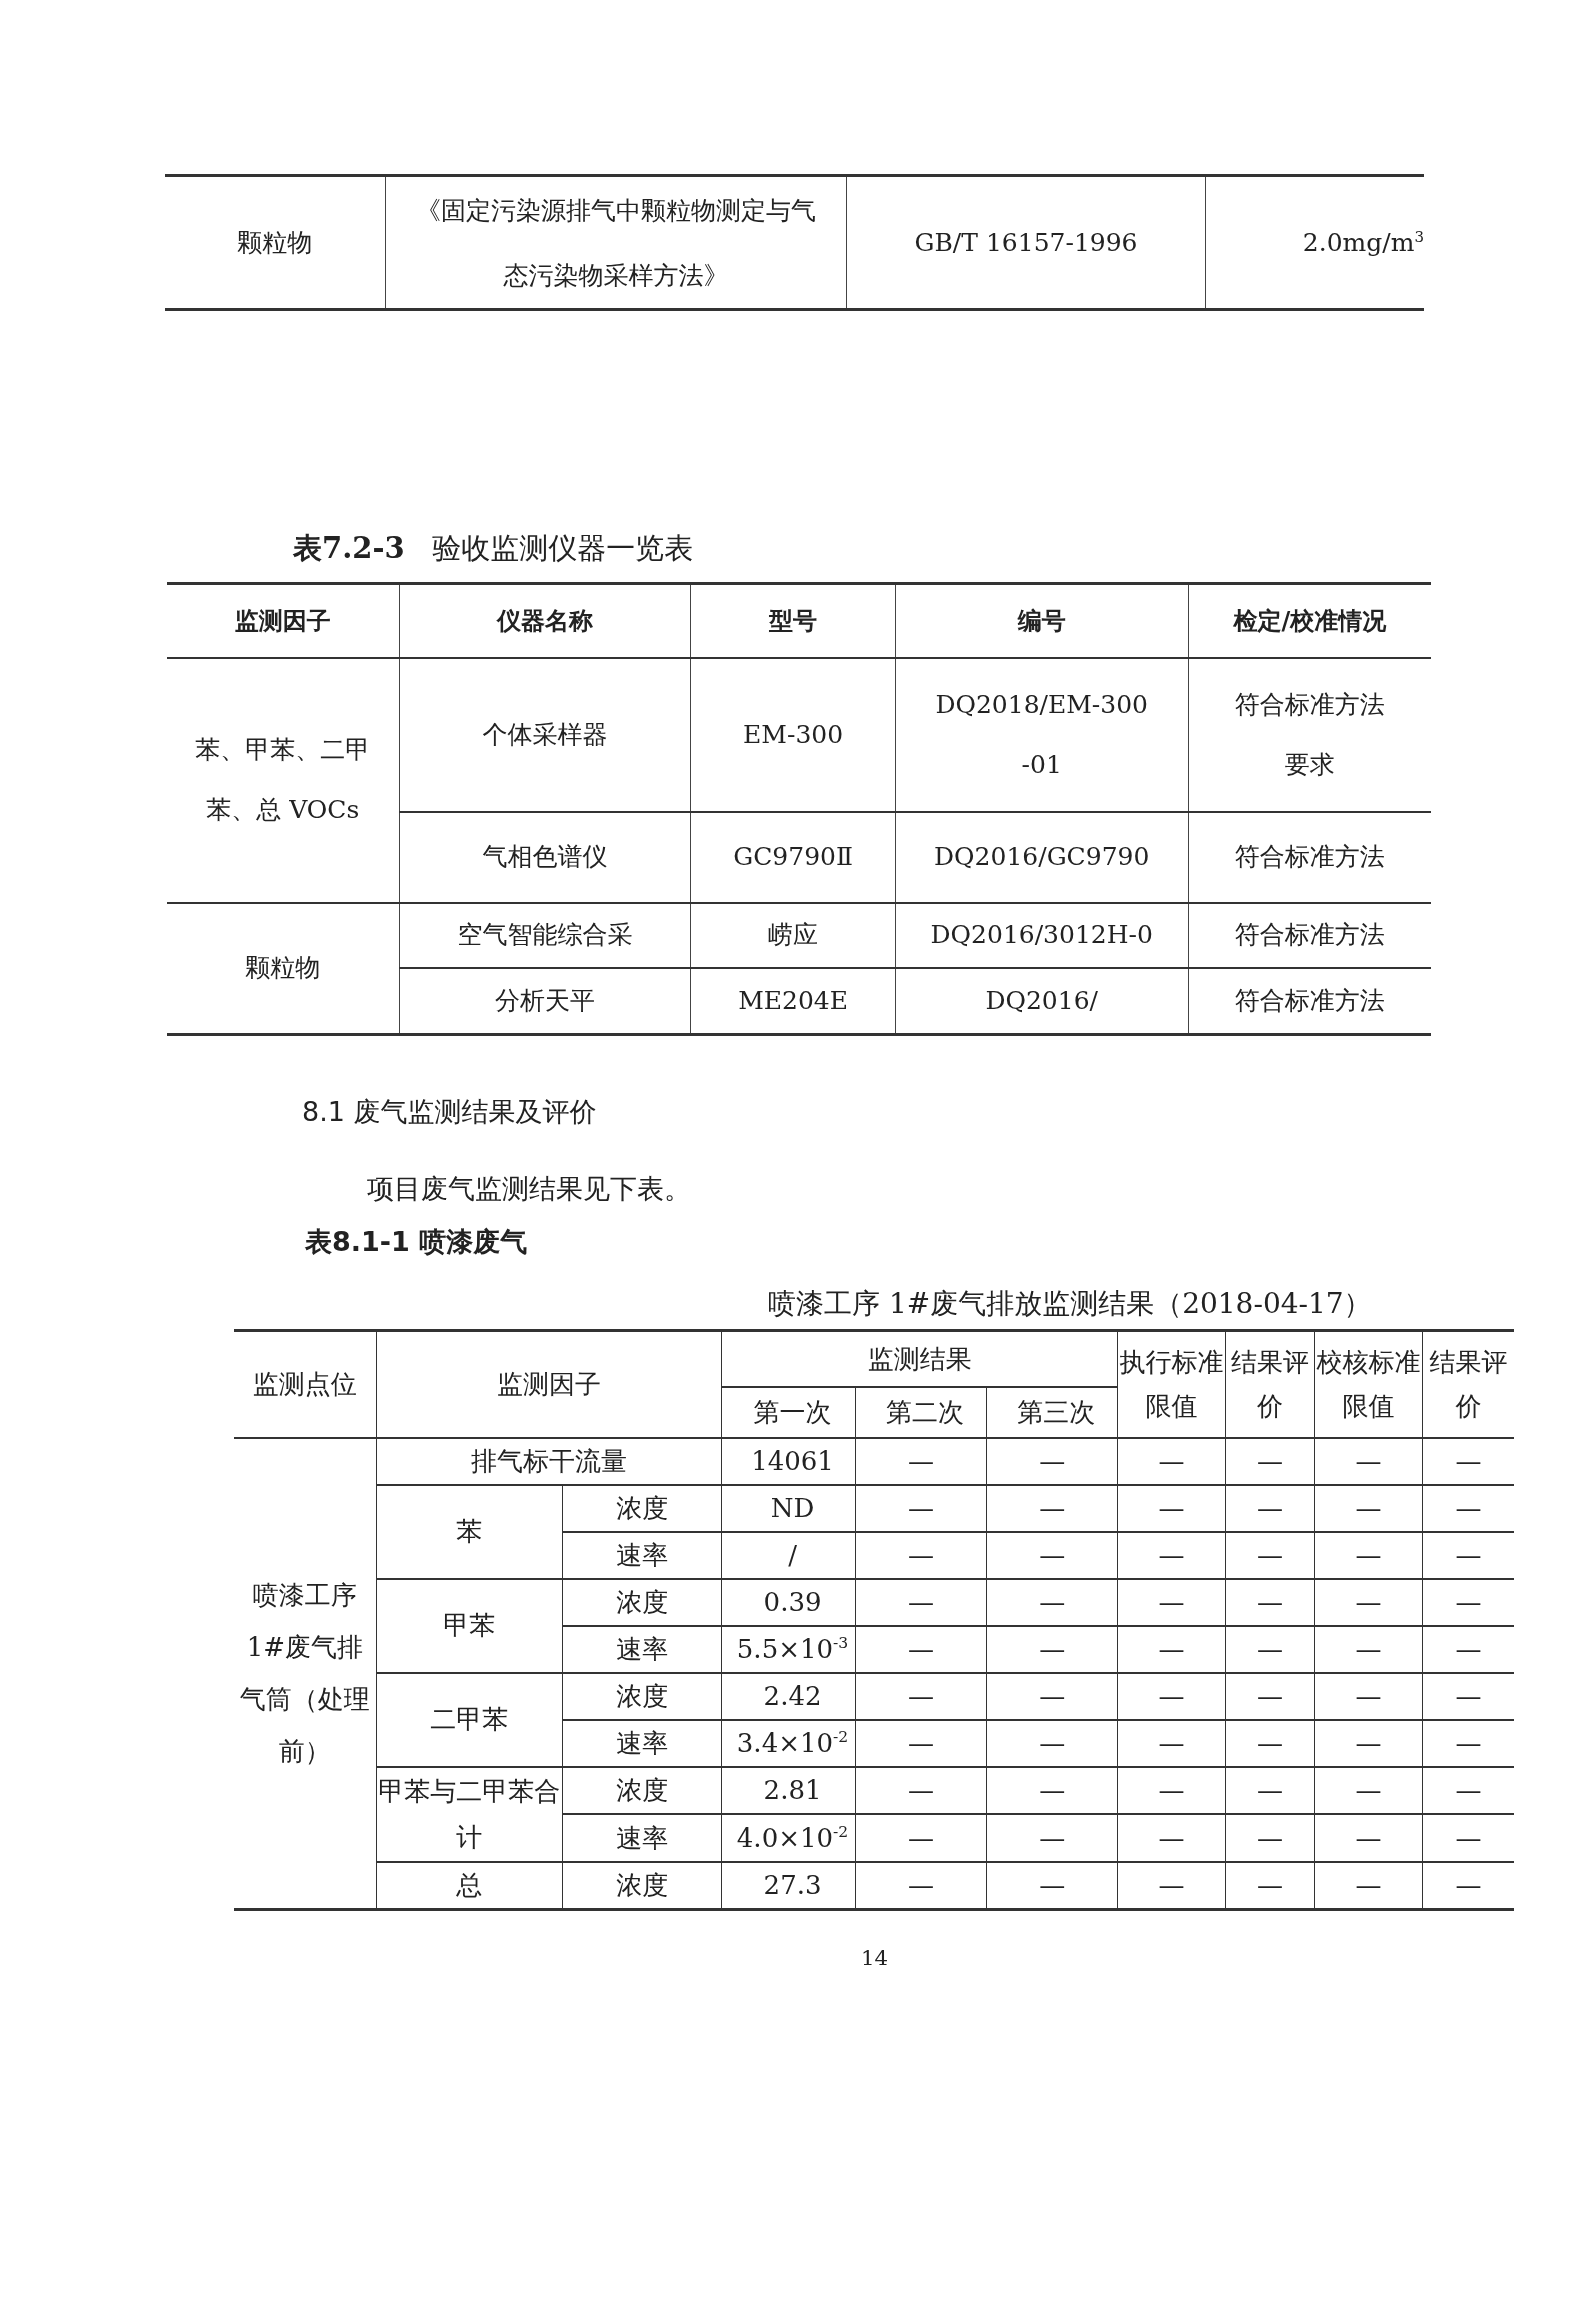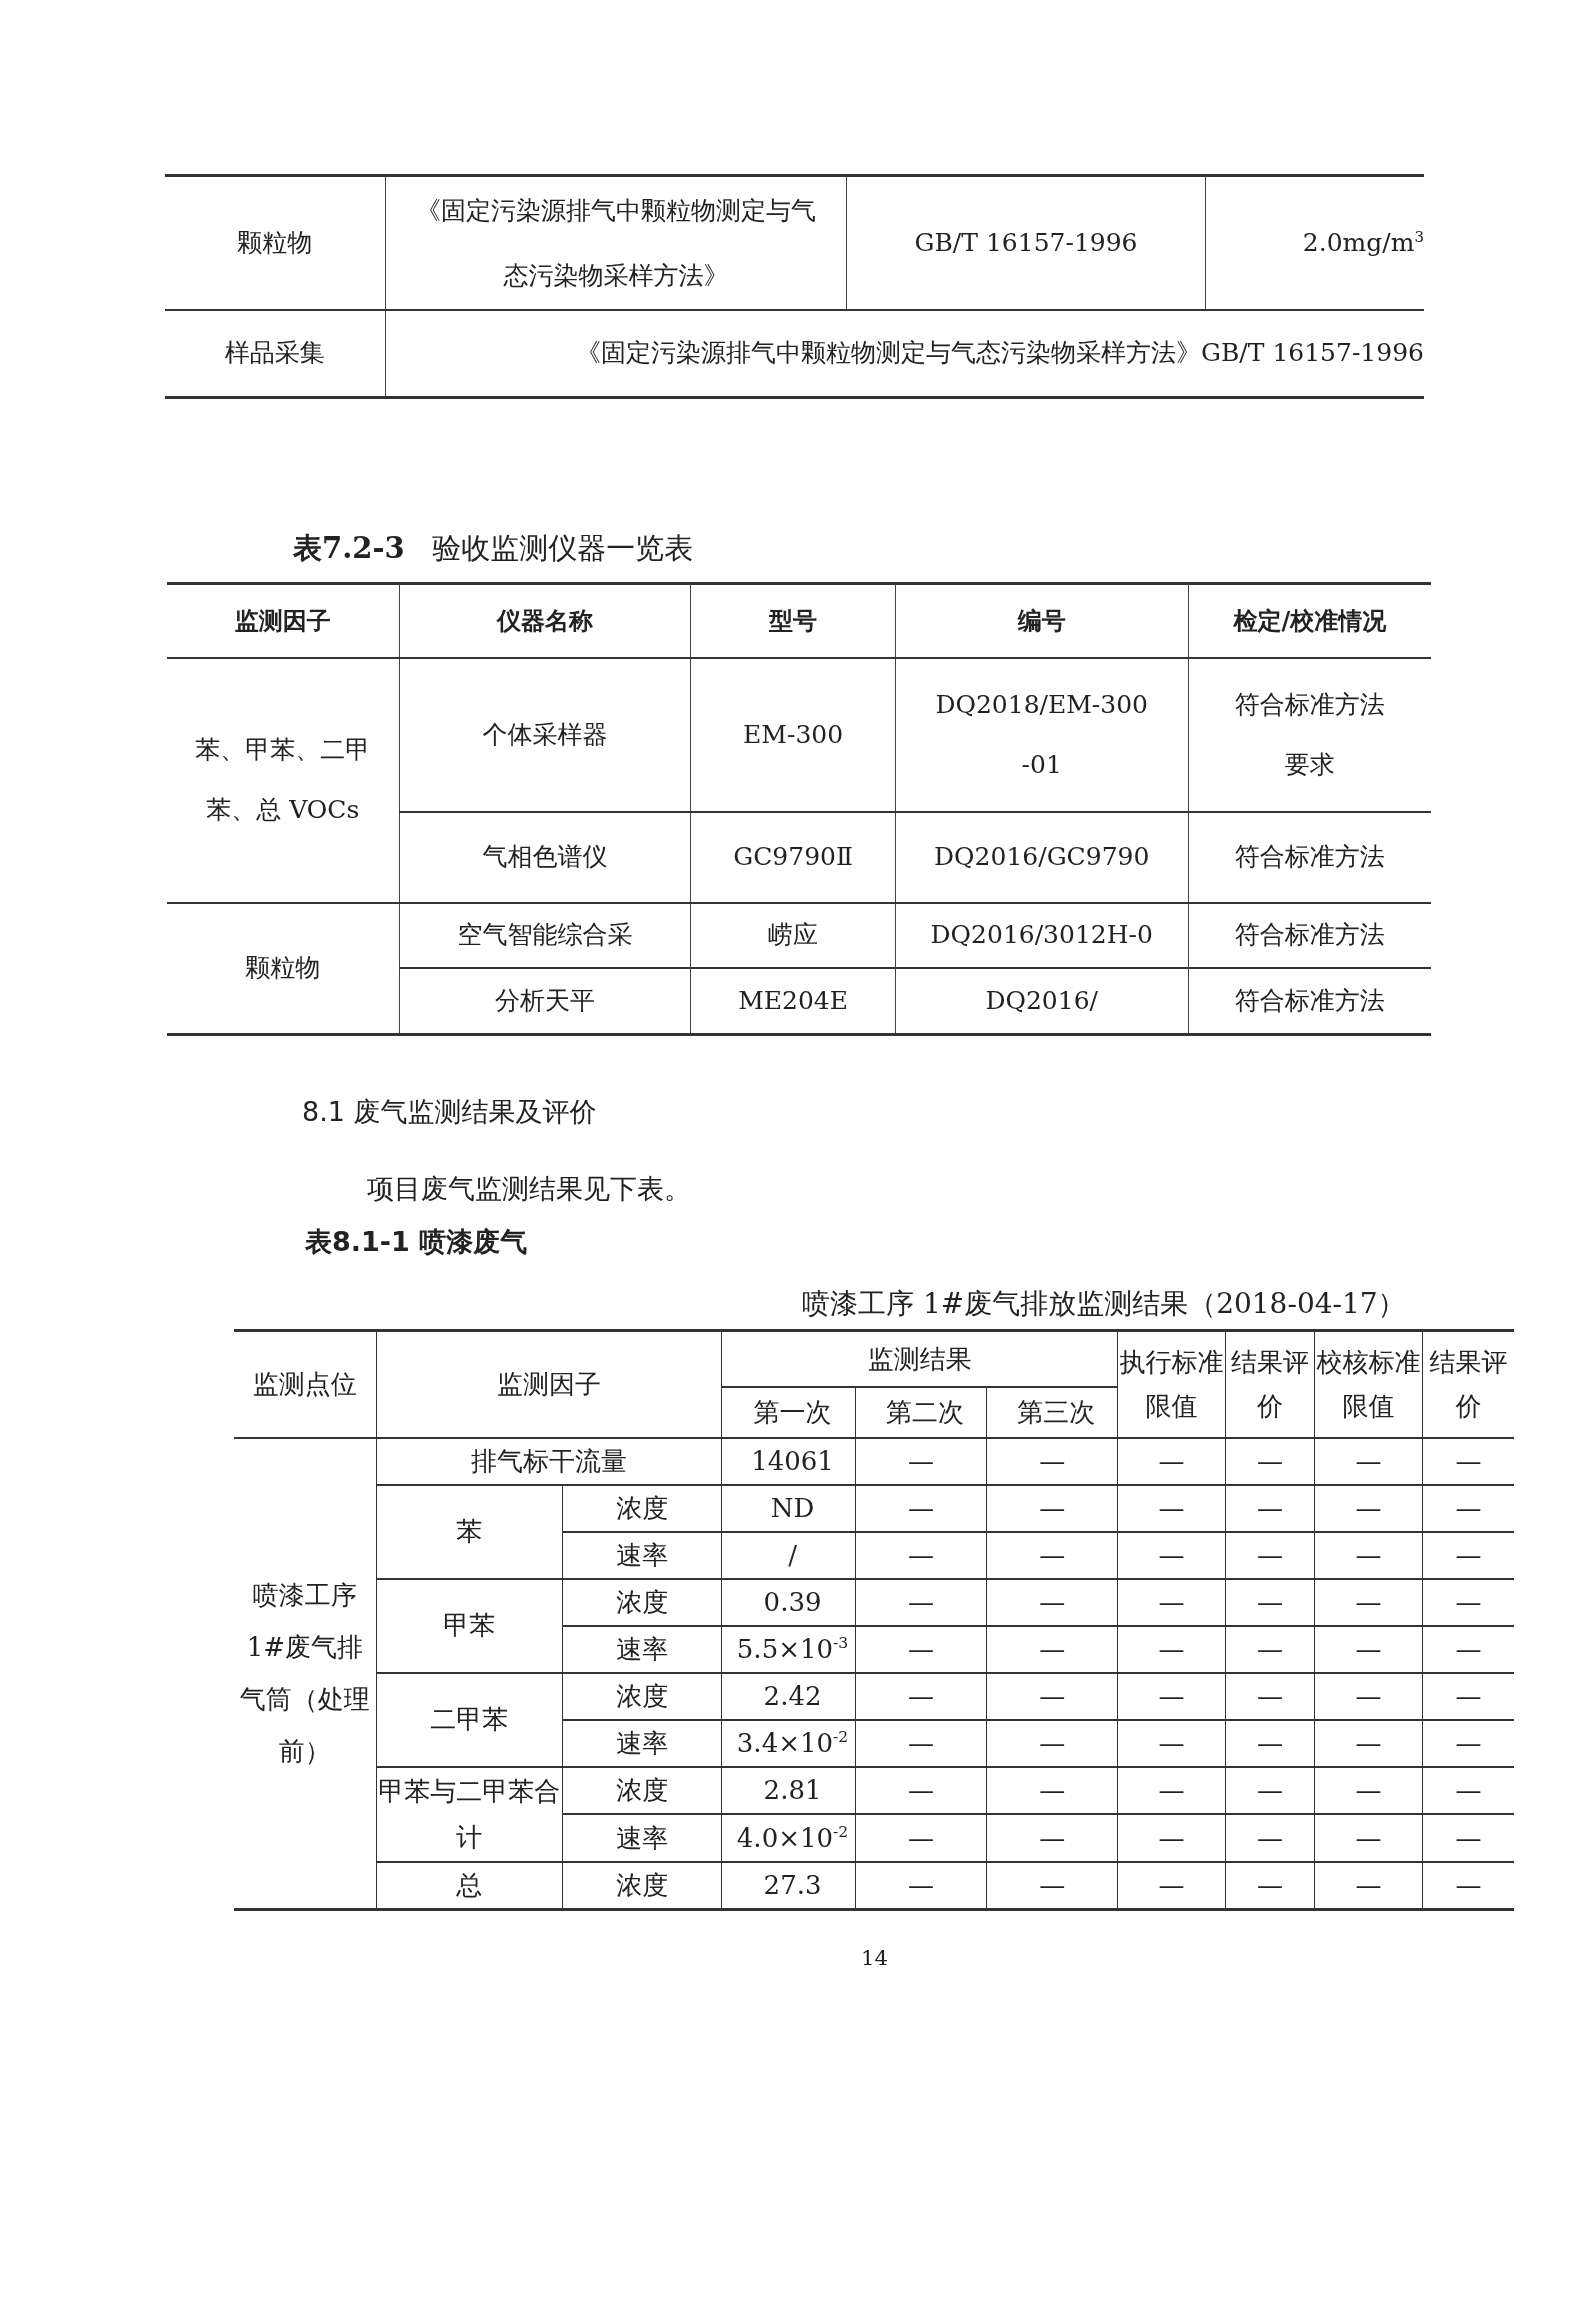--- a/index.html
+++ b/index.html
@@ -32,24 +32,20 @@
 <body>
 
 <table class="t1">
   <tbody>
       <tr style="height:134px">
     <td style="width:255px">颗粒物</td>
     <td style="width:492px;line-height:2.6;padding:0 18.5px">《固定污染源排气中颗粒物测定与气态污染物采样方法》</td>
     <td style="width:274px;line-height:2.6;padding:0 56px">GB/T 16157-1996</td>
     <td style="width:236px"><span>2.0mg/m</span><sup>3</sup></td>
   </tr>
-  <tr style="height:88px">
-    <td>样品采集</td>
-    <td colspan="3">《固定污染源排气中颗粒物测定与气态污染物采样方法》GB/T 16157-1996</td>
-  </tr>
 </tbody>
   </table>
 
 <div class="abs cap" style="left:269px;top:529px;font-size:29px;">
   <span class="bold">表7.2-3</span>&nbsp;&nbsp;&nbsp;<span>验收监测仪器一览表</span>
 </div>
 
 <table class="t2">
   <tbody>
       <tr class="hdr" style="height:74px">
@@ -86,21 +82,21 @@
     <td>符合标准方法</td>
   </tr>
 </tbody>
   </table>
 
 <div class="abs heading-81">8.1 废气监测结果及评价</div>
 <div class="abs cap" style="left:343px;top:1171px;">项目废气监测结果见下表。</div>
 <div class="abs cap bold" style="left:281px;top:1224px;font-family:'DejaVu Sans','Liberation Sans',sans-serif;font-size:27px;">
   <span>表8.1-1</span>&nbsp;<span>喷漆废气</span>
 </div>
-<div class="abs cap" style="left:778px;top:1285px;font-size:28px;">喷漆工序 1#废气排放监测结果（2018-04-17）</div>
+<div class="abs cap" style="left:744px;top:1285px;font-size:28px;">喷漆工序 1#废气排放监测结果（2018-04-17）</div>
 
 <table class="t3">
   <tbody>
       <tr style="height:56px">
     <td rowspan="2" style="width:144px">监测点位</td>
     <td rowspan="2" colspan="2" style="width:352px">监测因子</td>
     <td colspan="3">监测结果</td>
     <td rowspan="2" style="width:109px;line-height:1.7">执行标准限值</td>
     <td rowspan="2" style="width:90px;line-height:1.7">结果评价</td>
     <td rowspan="2" style="width:109px;line-height:1.7">校核标准限值</td>

